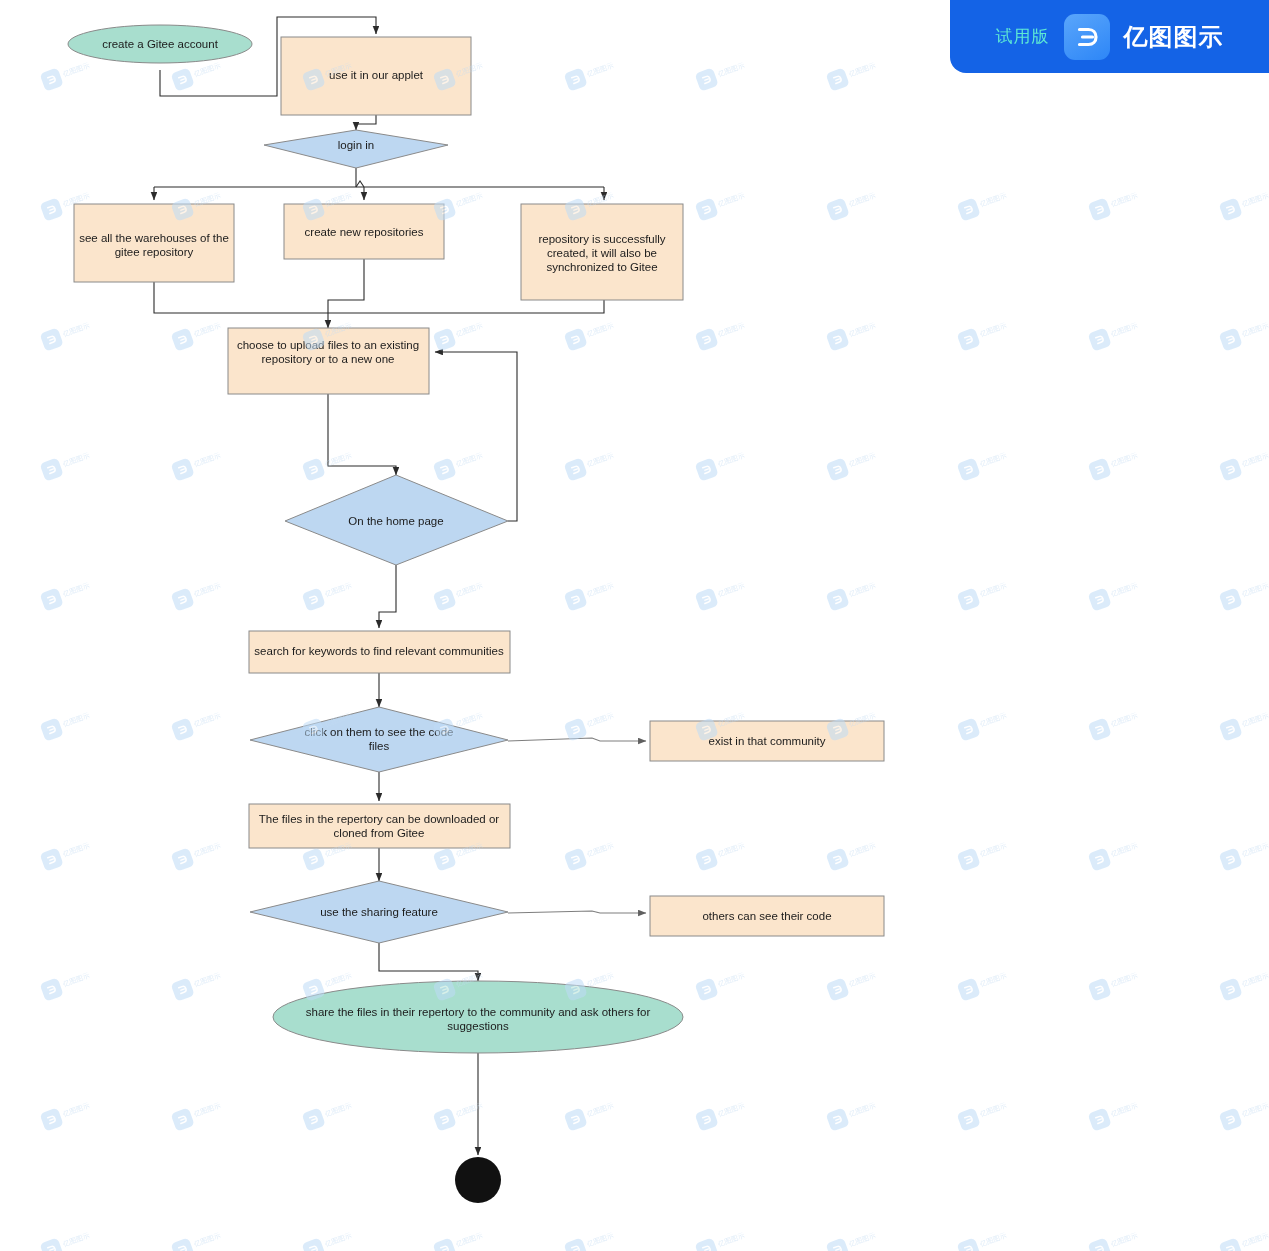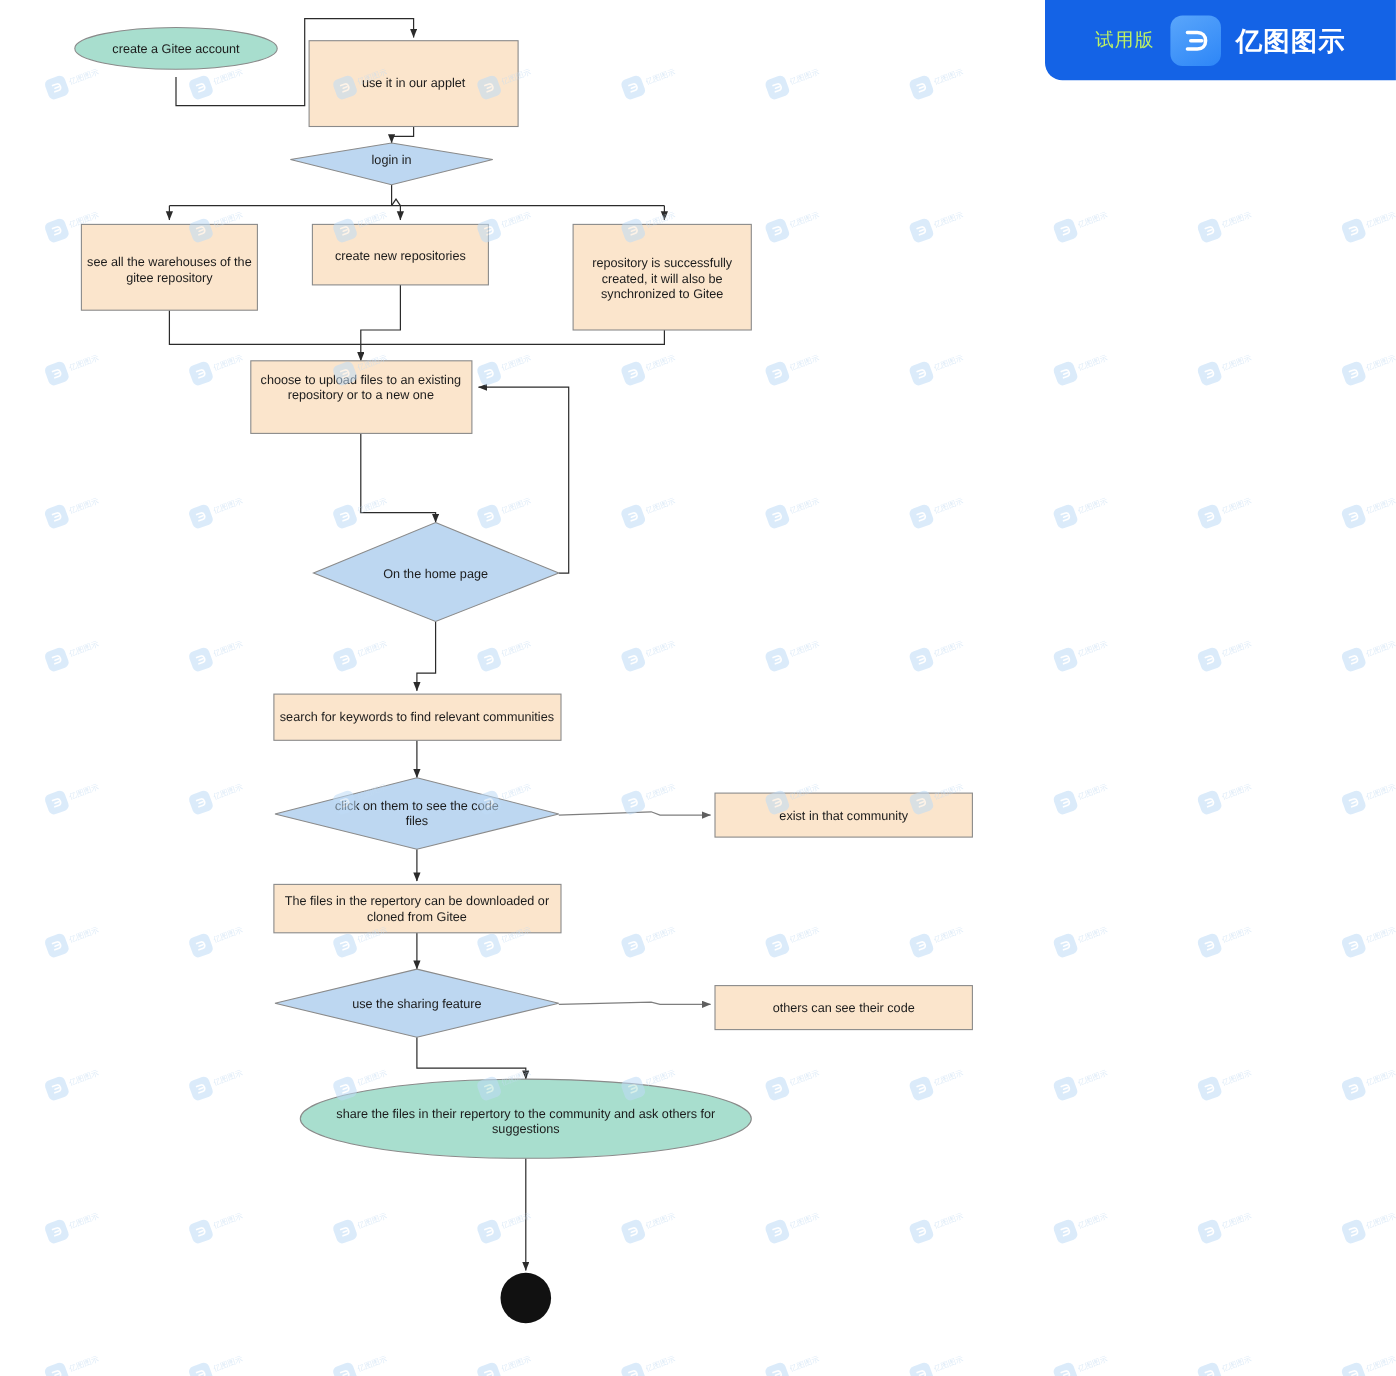--- a/index.html
+++ b/index.html
@@ -60,21 +60,21 @@
     position:absolute;
     right:0;top:0;
     width:319px;height:73px;
     background:#1463e6;
     border-bottom-left-radius:16px;
     display:flex;align-items:center;justify-content:center;
     gap:14px;
     z-index:20;
   }
   #trial-banner .trial-label{
-    color:#bef264;font-size:17px;letter-spacing:1px;
+    color:#5eead4;font-size:17px;letter-spacing:1px;
     font-family:"DejaVu Sans",sans-serif;
   }
   #trial-banner .logo-box{
     width:46px;height:46px;border-radius:11px;
     background:linear-gradient(150deg,#5aa6fb 0%,#2d86f7 100%);
     display:flex;align-items:center;justify-content:center;
   }
   #trial-banner .brand{
     color:#ffffff;font-size:24px;font-weight:bold;letter-spacing:1px;
     font-family:"DejaVu Sans",sans-serif;

